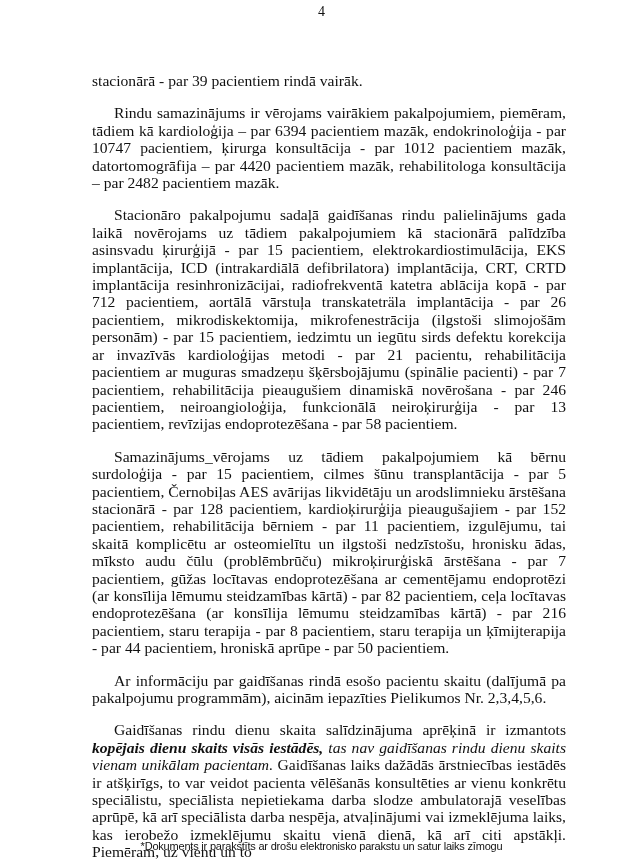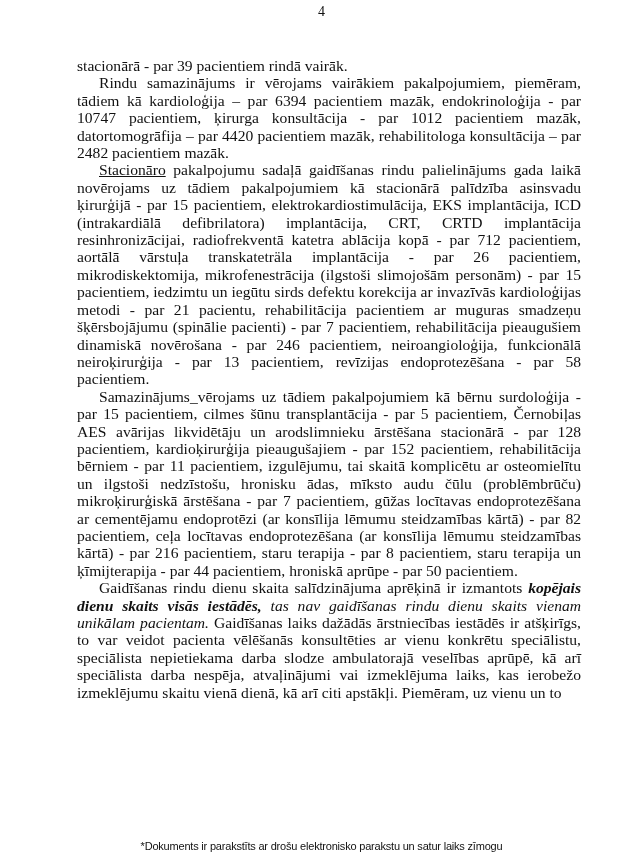--- a/index.html
+++ b/index.html
@@ -1,33 +1,34 @@
 <!DOCTYPE html>
 <html><head>
 <meta charset="utf-8">
 <style>
   html, body { margin: 0; padding: 0; background: #ffffff; }
   body { width: 643px; height: 865px; position: relative; overflow: hidden;
          font-family: "Liberation Serif", "DejaVu Serif", serif; color: #111; }
   .page-number { position: absolute; top: 4px; left: 0; width: 643px; text-align: center; font-size: 14px; }
   .body-text { position: absolute; top: 57px; left: 77px; width: 504px; font-size: 15.6px; line-height: 17.4px; }
-  .body-text p { margin: 0; text-align: justify; text-indent: 0; }
+  .body-text p { margin: 15px; text-align: justify; text-indent: 0; }
   .body-text p.indent { text-indent: 22px; }
-  .u { text-decoration: underline; }
+  .u { }
   .bi { font-weight: bold; font-style: italic; }
   .i { font-style: italic; }
   .footer { position: absolute; top: 840px; left: 0; width: 643px; text-align: center;
             font-family: "Liberation Sans", "DejaVu Sans", sans-serif; font-size: 11px; letter-spacing: -0.2px; }
 </style>
 </head>
 <body>
 
 <div class="page-number">4</div>
 
 <div class="body-text">
   <p>stacionārā - par 39 pacientiem rindā vairāk.</p>
   <p class="indent">Rindu samazinājums ir vērojams vairākiem pakalpojumiem, piemēram, tādiem kā kardioloģija – par 6394 pacientiem mazāk, endokrinoloģija - par 10747 pacientiem, ķirurga konsultācija - par 1012 pacientiem mazāk, datortomogrāfija – par  4420 pacientiem mazāk, rehabilitologa konsultācija – par 2482 pacientiem mazāk.</p>
   <p class="indent"><span class="u">Stacionāro</span><span> pakalpojumu sadaļā gaidīšanas rindu palielinājums gada laikā novērojams uz tādiem pakalpojumiem kā stacionārā palīdzība asinsvadu ķirurģijā - par 15 pacientiem, elektrokardiostimulācija, EKS implantācija, ICD (intrakardiālā defibrilatora) implantācija, CRT, CRTD implantācija resinhronizācijai, radiofrekventā katetra ablācija kopā - par 712  pacientiem, aortālā vārstuļa transkateträla implantācija - par 26 pacientiem, mikrodiskektomija, mikrofenestrācija (ilgstoši slimojošām personām) - par 15 pacientiem, iedzimtu un iegūtu sirds defektu korekcija ar invazīvās kardioloģijas metodi - par 21 pacientu, rehabilitācija pacientiem ar muguras smadzeņu šķērsbojājumu (spinālie pacienti) - par 7 pacientiem, rehabilitācija pieaugušiem dinamiskā novērošana - par 246 pacientiem, neiroangioloģija, funkcionālā neiroķirurģija - par 13 pacientiem, revīzijas endoprotezēšana - par 58 pacientiem.</span></p>
   <p class="indent">Samazinājums_vērojams uz tādiem pakalpojumiem kā bērnu surdoloģija - par 15 pacientiem, cilmes šūnu transplantācija - par 5 pacientiem, Černobiļas AES avārijas likvidētāju un arodslimnieku ārstēšana stacionārā - par 128 pacientiem, kardioķirurģija pieaugušajiem - par 152 pacientiem, rehabilitācija bērniem - par 11 pacientiem, izgulējumu, tai skaitā komplicētu ar osteomielītu un ilgstoši nedzīstošu, hronisku ādas, mīksto audu čūlu (problēmbrūču) mikroķirurģiskā ārstēšana - par 7 pacientiem, gūžas locītavas endoprotezēšana ar cementējamu endoprotēzi (ar konsīlija lēmumu steidzamības kārtā) - par 82 pacientiem, ceļa locītavas endoprotezēšana (ar konsīlija lēmumu steidzamības kārtā) - par 216 pacientiem, staru terapija - par 8 pacientiem, staru terapija un ķīmijterapija - par 44 pacientiem, hroniskā aprūpe - par 50 pacientiem.</p>
+  <p class="indent">Ar informāciju par gaidīšanas rindā esošo pacientu skaitu (dalījumā pa pakalpojumu programmām), aicinām iepazīties Pielikumos Nr. 2,3,4,5,6.</p>
   <p class="indent"><span>Gaidīšanas rindu dienu skaita salīdzinājuma aprēķinā ir izmantots </span><span class="bi">kopējais dienu skaits visās iestādēs,</span><span class="i"> tas nav gaidīšanas rindu dienu skaits vienam unikālam pacientam.</span><span> Gaidīšanas laiks dažādās ārstniecības iestādēs ir atšķirīgs, to var veidot pacienta vēlēšanās konsultēties ar vienu konkrētu speciālistu, speciālista nepietiekama darba slodze ambulatorajā veselības aprūpē, kā arī speciālista darba nespēja, atvaļinājumi vai izmeklējuma laiks, kas ierobežo izmeklējumu skaitu vienā dienā, kā arī citi apstākļi. Piemēram, uz vienu un to</span></p>
 </div>
 
 <div class="footer">*Dokuments ir parakstīts ar drošu elektronisko parakstu un satur laiks zīmogu</div>
 
 </body></html>

